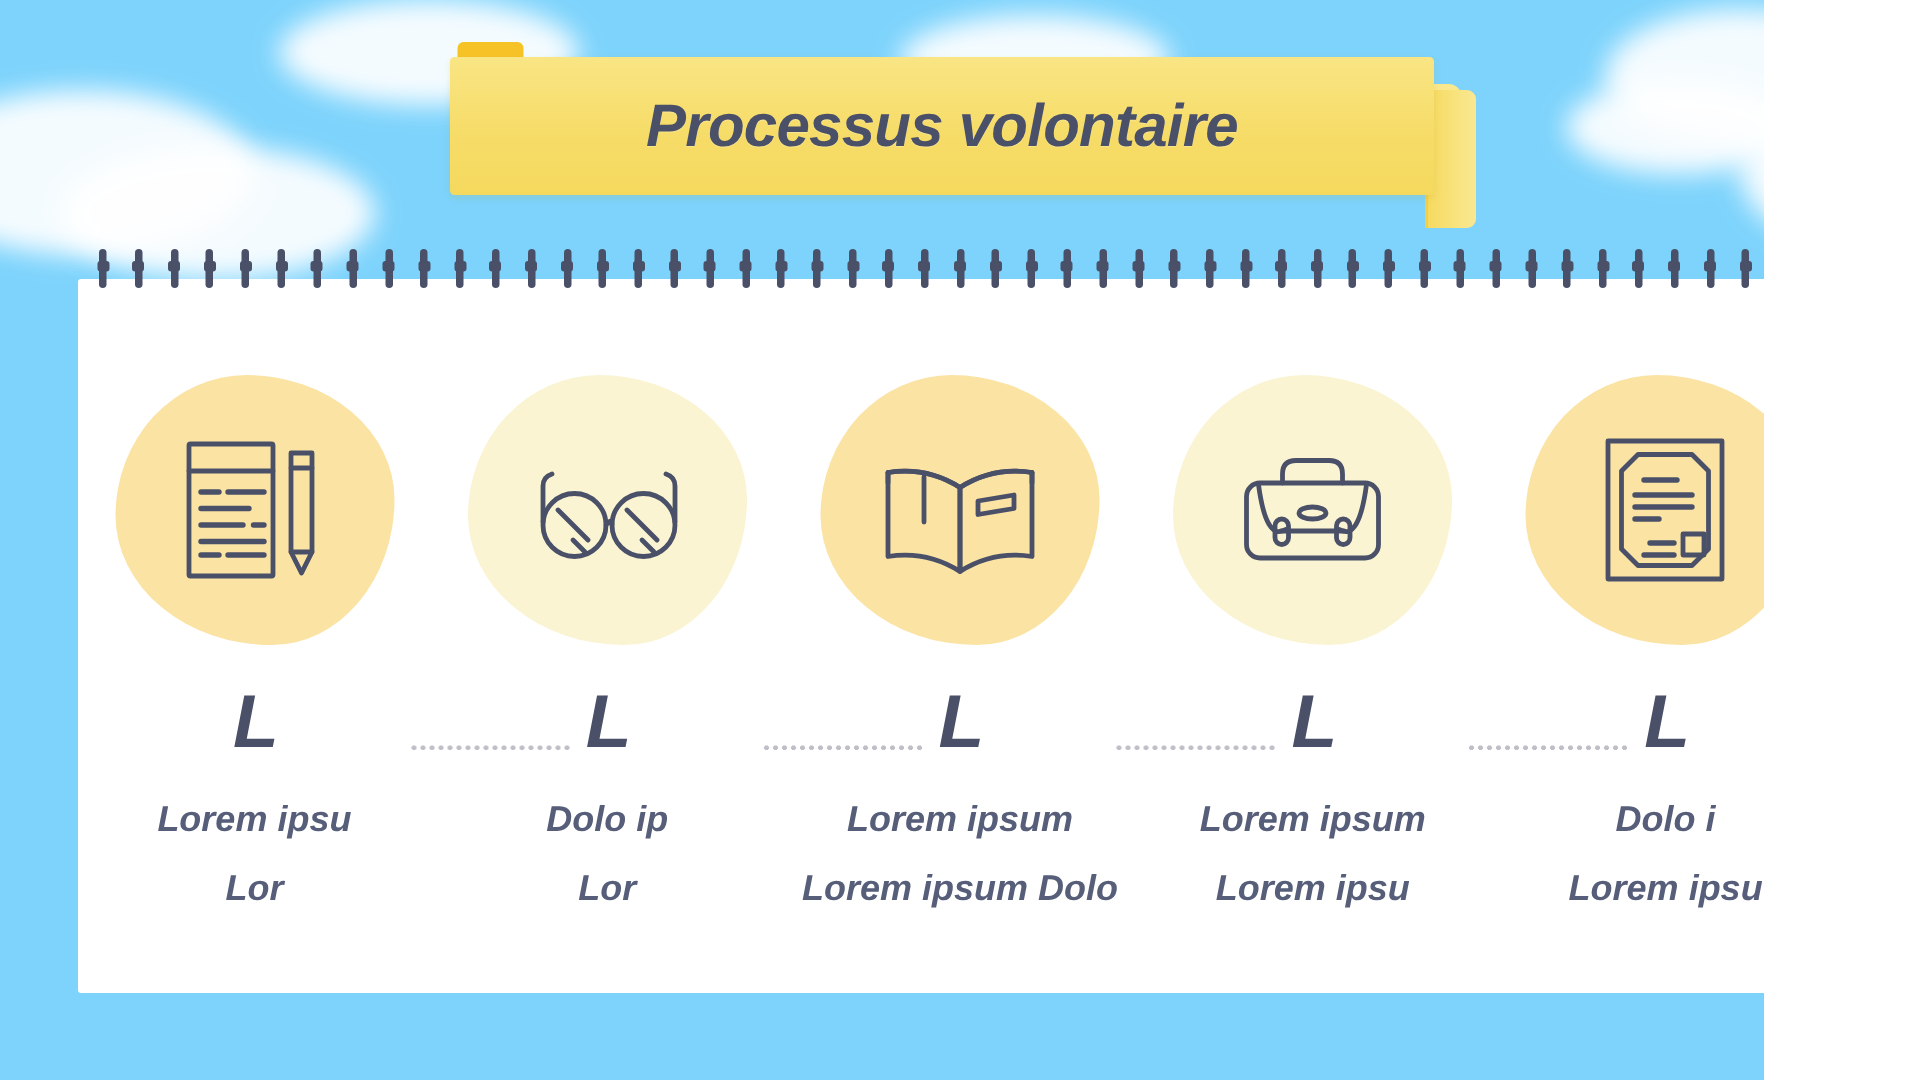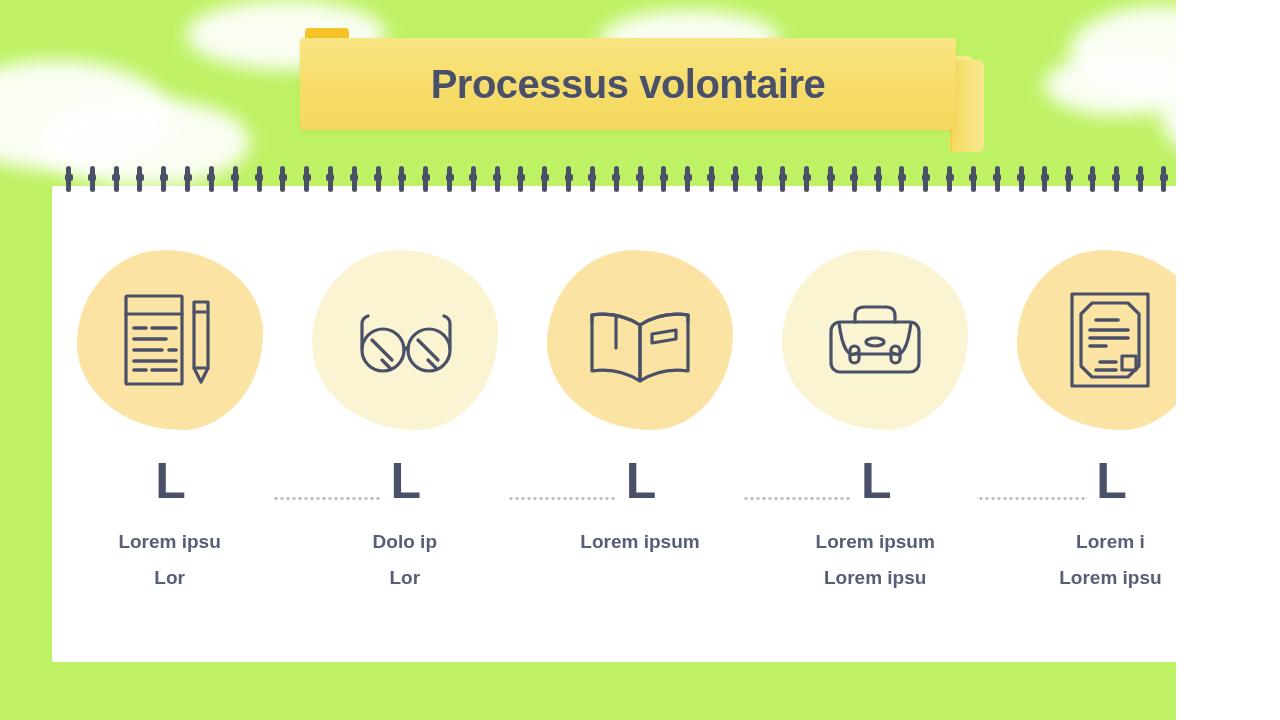--- a/index.html
+++ b/index.html
@@ -6,22 +6,23 @@
 
   html, body {
     width:1280px; height:720px;
     overflow:hidden;
     font-family:"Liberation Sans", sans-serif;
   }
 
   #stage {
     position:relative;
     width:1176px; height:720px;
-    background:#bef264;
+    background:#7dd3fc;
     overflow:hidden;
+    font-style:italic;
   }
 
   
   .cloud {
     position:absolute;
     background:#FFFFFF;
     border-radius:50%;
     filter:blur(9px);
     opacity:.92;
   }
@@ -139,21 +140,21 @@
     font-weight:bold;
     line-height:1;
     color:#4A5068;
     letter-spacing:-2px;
   }
 
   .label {
     margin-top:18px;
     text-align:center;
     color:#565E79;
-    font-size:19px;
+    font-size:24px;
     font-weight:bold;
     line-height:1.9;
     white-space:nowrap;
   }
 
   .connector {
     position:absolute;
     top:247px;
     height:3px;
     width:108px;
@@ -307,20 +308,21 @@
           <path d="M106 33 q-26 -4 -48 10"></path>
           <line x1="10" y1="33" x2="10" y2="40"></line>
           <line x1="106" y1="33" x2="106" y2="40"></line>
           <line x1="34" y1="36" x2="34" y2="66"></line>
           <path d="M70 52 l24 -4 v9 l-24 4 z"></path>
         </svg>
       </div>
       <div class="marker">L</div>
       <div class="label">
         <div>Lorem ipsum</div>
+        <div>Lorem ipsum Dolo</div>
       </div>
     </div>
 
     <div class="step">
       <div class="blob">
         <div class="blob-bg" style="background:#FAF4D2"></div>
         <svg width="116" height="116" viewBox="0 0 116 116" fill="none" stroke="#4A5068" stroke-width="3.2" stroke-linecap="round" stroke-linejoin="round">
           <path d="M38 40 v-6 q0 -9 9 -9 h22 q9 0 9 9 v6"></path>
           <rect x="14" y="40" width="88" height="50" rx="9"></rect>
           <path d="M22 41 q5 38 18 30"></path>
@@ -348,19 +350,19 @@
           <line x1="38" y1="48" x2="76" y2="48" stroke-width="3.6"></line>
           <line x1="38" y1="56" x2="76" y2="56" stroke-width="3.6"></line>
           <line x1="38" y1="64" x2="54" y2="64" stroke-width="3.6"></line>
           <line x1="48" y1="80" x2="64" y2="80" stroke-width="3.6"></line>
           <line x1="44" y1="88" x2="64" y2="88" stroke-width="3.6"></line>
           <rect x="70" y="74" width="14" height="14"></rect>
         </svg>
       </div>
       <div class="marker">L</div>
       <div class="label">
-        <div>Lorem i</div>
+        <div>Dolo i</div>
         <div>Lorem ipsu</div>
       </div>
     </div>
 
   </div>
 </div>
 
 </body></html>

